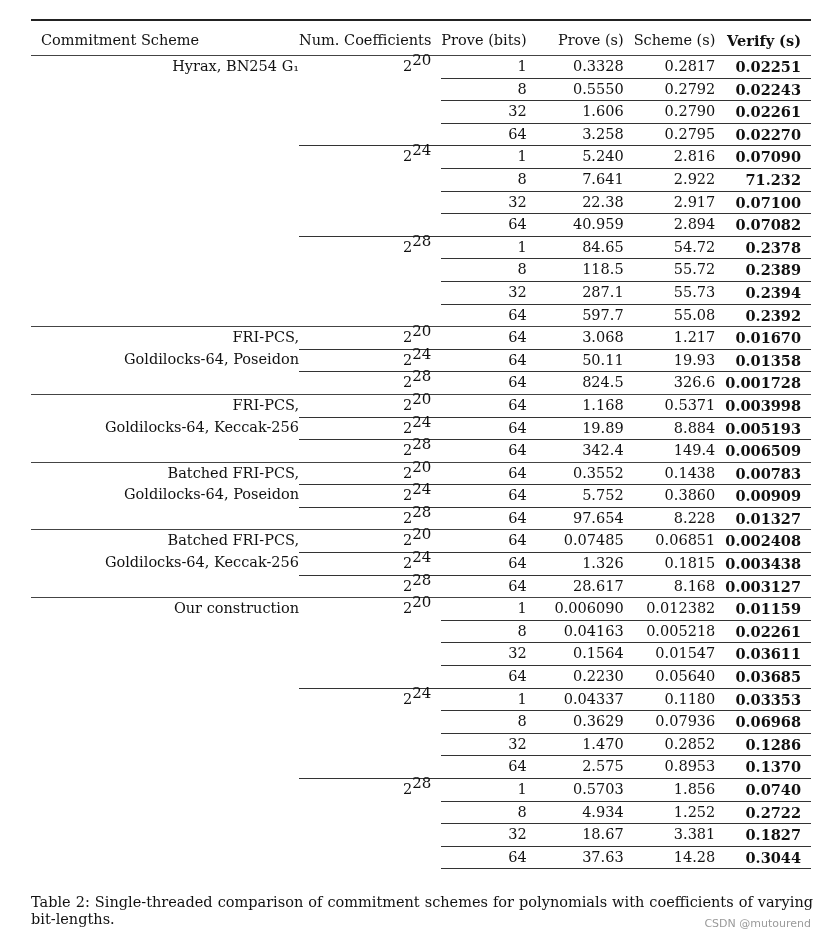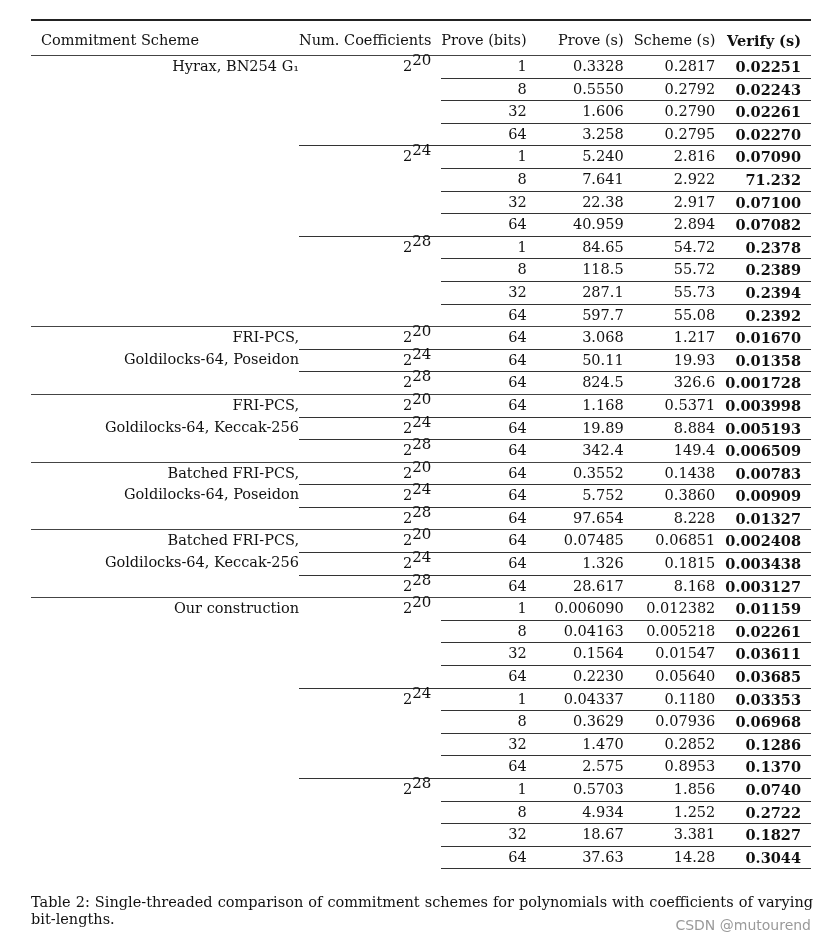--- a/index.html
+++ b/index.html
@@ -18,21 +18,21 @@
   .cm{text-align:right;padding-right:10px;width:87px;}
   .pv{text-align:right;padding-right:10px;width:76px;}
   .vf{text-align:right;padding-right:10px;width:72px;font-weight:bold;}
   td.nc{vertical-align:top;}
   sup{font-size:15px;line-height:0;}
   tr.subtop td.sz,tr.subtop td.cm,tr.subtop td.pv,tr.subtop td.vf{border-top:1px solid #333;}
   tr.ncTop td.nc,tr.ncTop td.sz,tr.ncTop td.cm,tr.ncTop td.pv,tr.ncTop td.vf{border-top:1px solid #333;}
   tr.grpTop td{border-top:1.2px solid #444;}
   tr.lastrow td{border-bottom:1.5px solid #333;}
   .caption{position:absolute;left:31px;top:894px;width:782px;font-size:14.5px;line-height:17px;text-align:justify;}
-  .wm{position:absolute;right:14px;top:917px;font-family:"DejaVu Sans","Liberation Sans",sans-serif;font-size:14px;color:#9a9a9a;}
+  .wm{position:absolute;right:14px;top:917px;font-family:"DejaVu Sans","Liberation Sans",sans-serif;font-size:11px;color:#9a9a9a;}
   .gname{display:block;line-height:21.6px;}
 </style>
 </head>
 <body>
 
 <div class="tbl">
   <div class="rule top"></div>
   <table>
     <thead>
       <tr>

